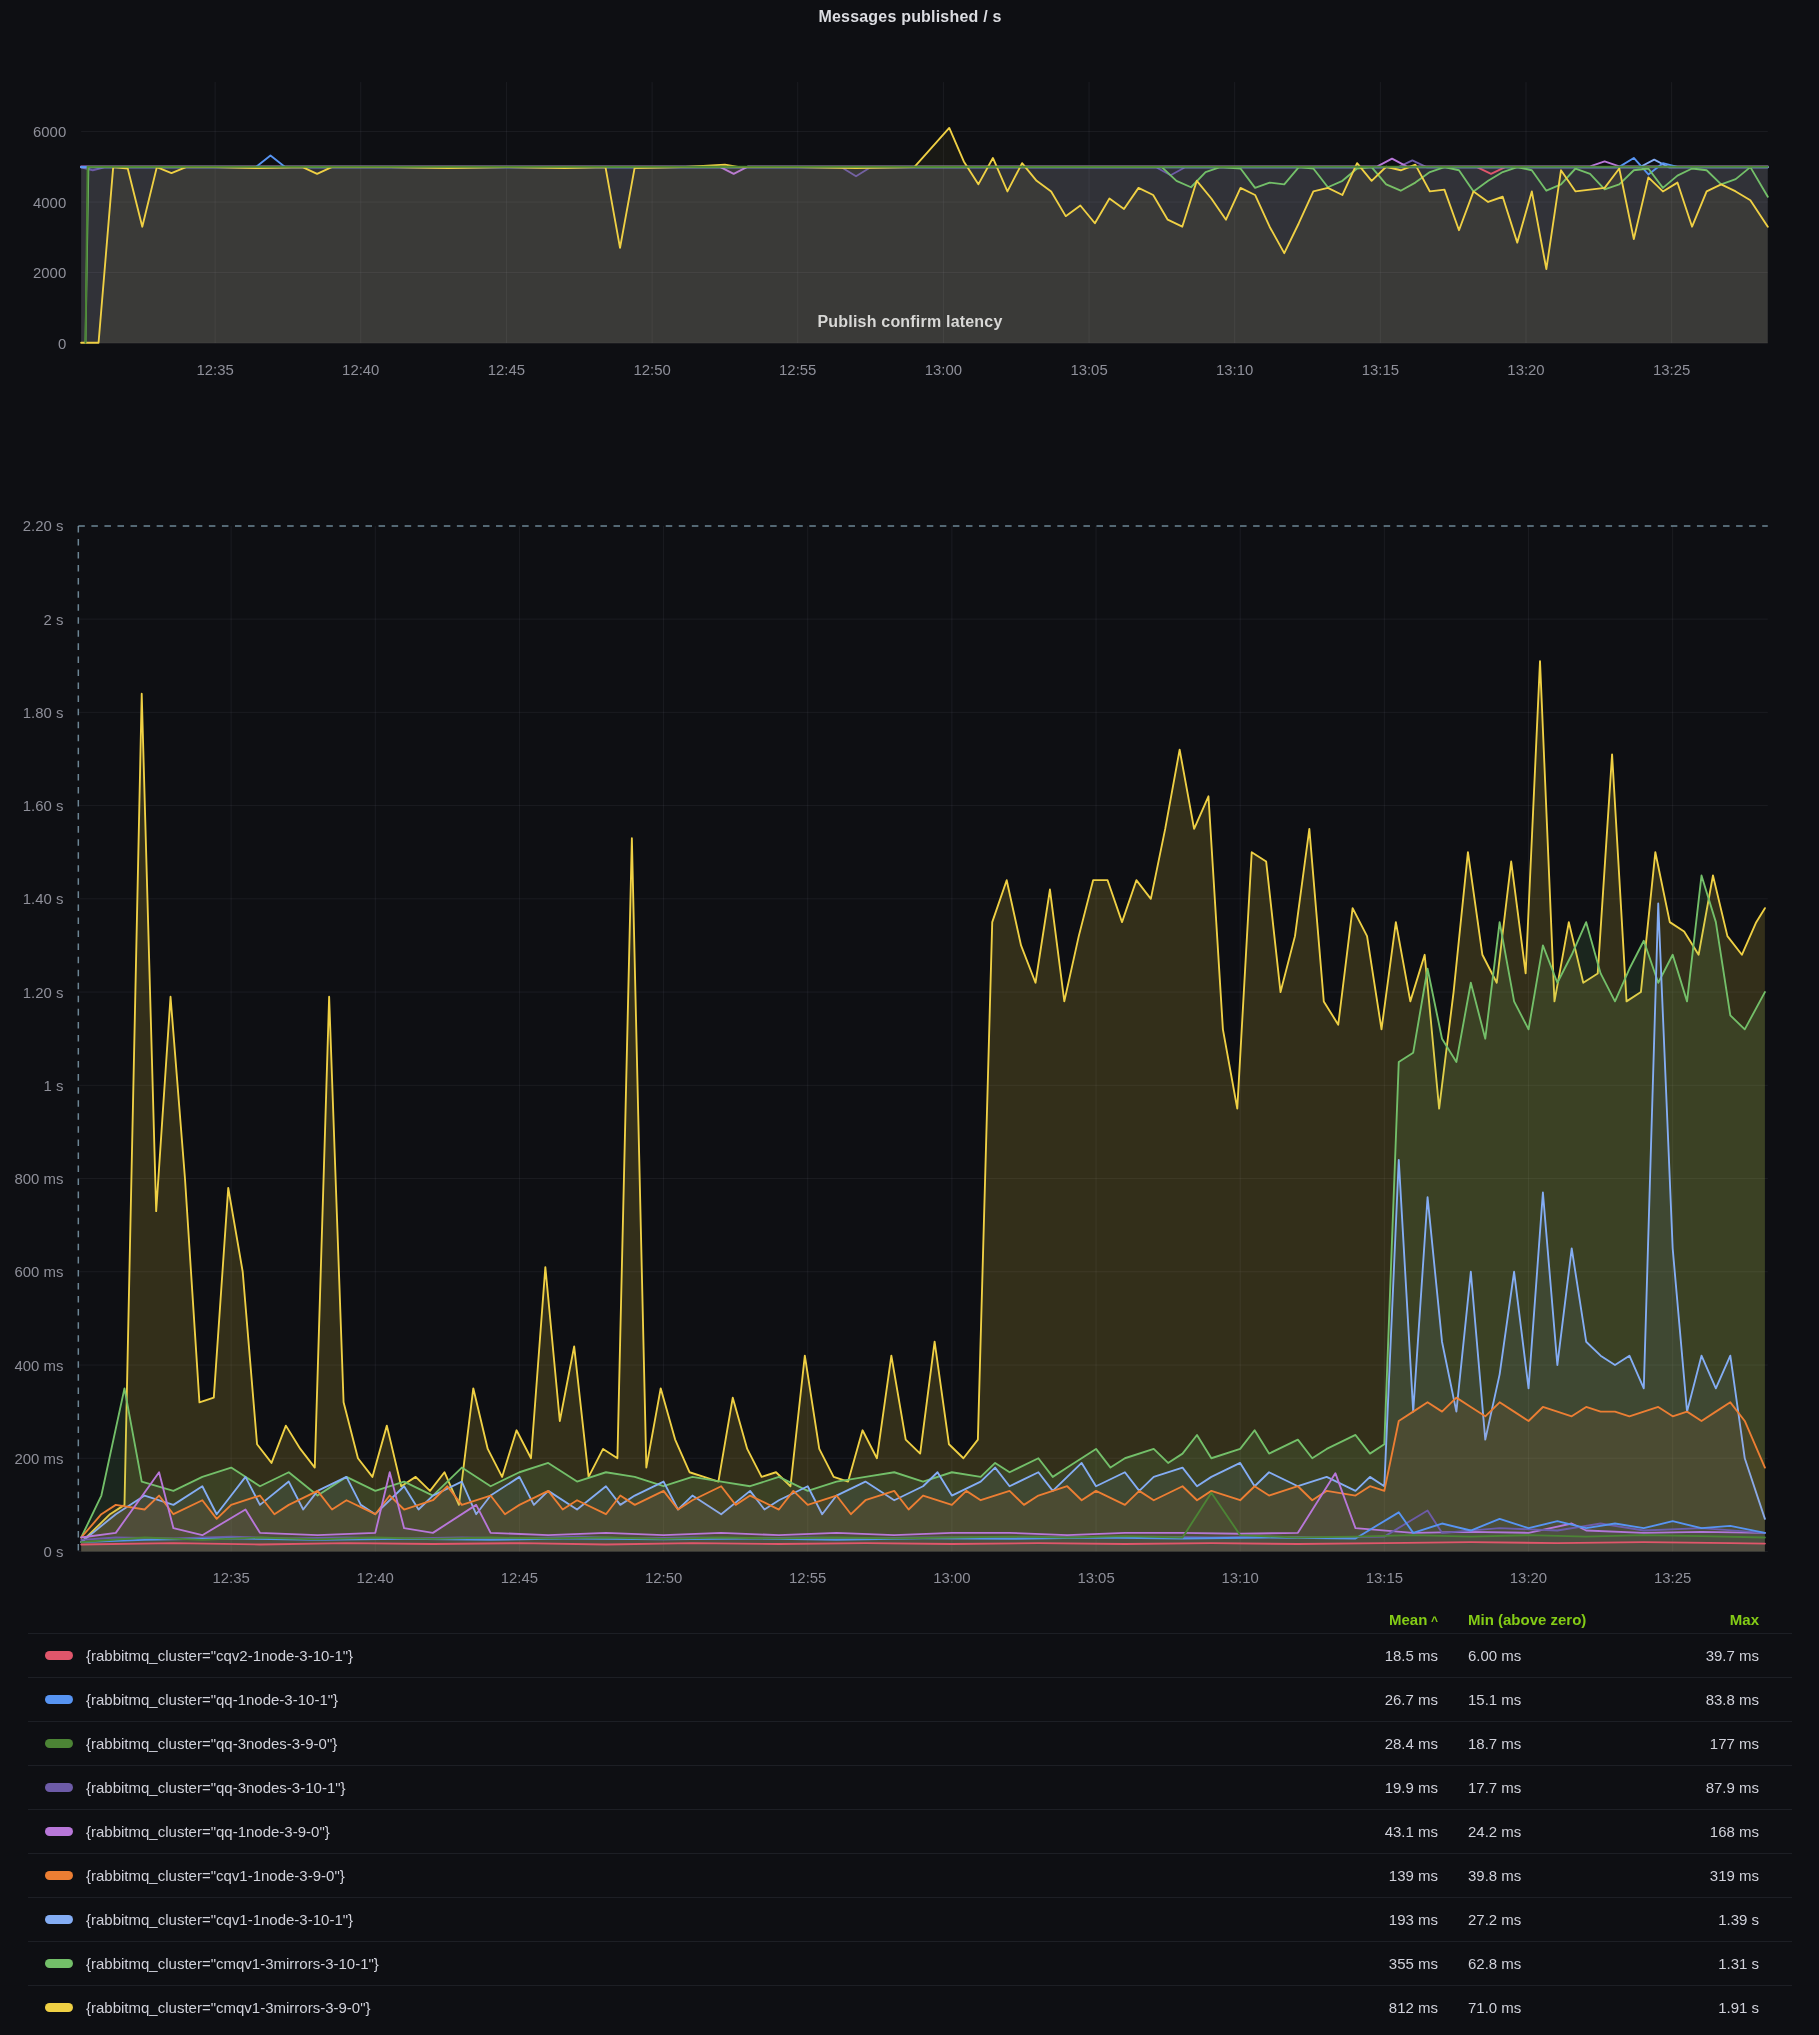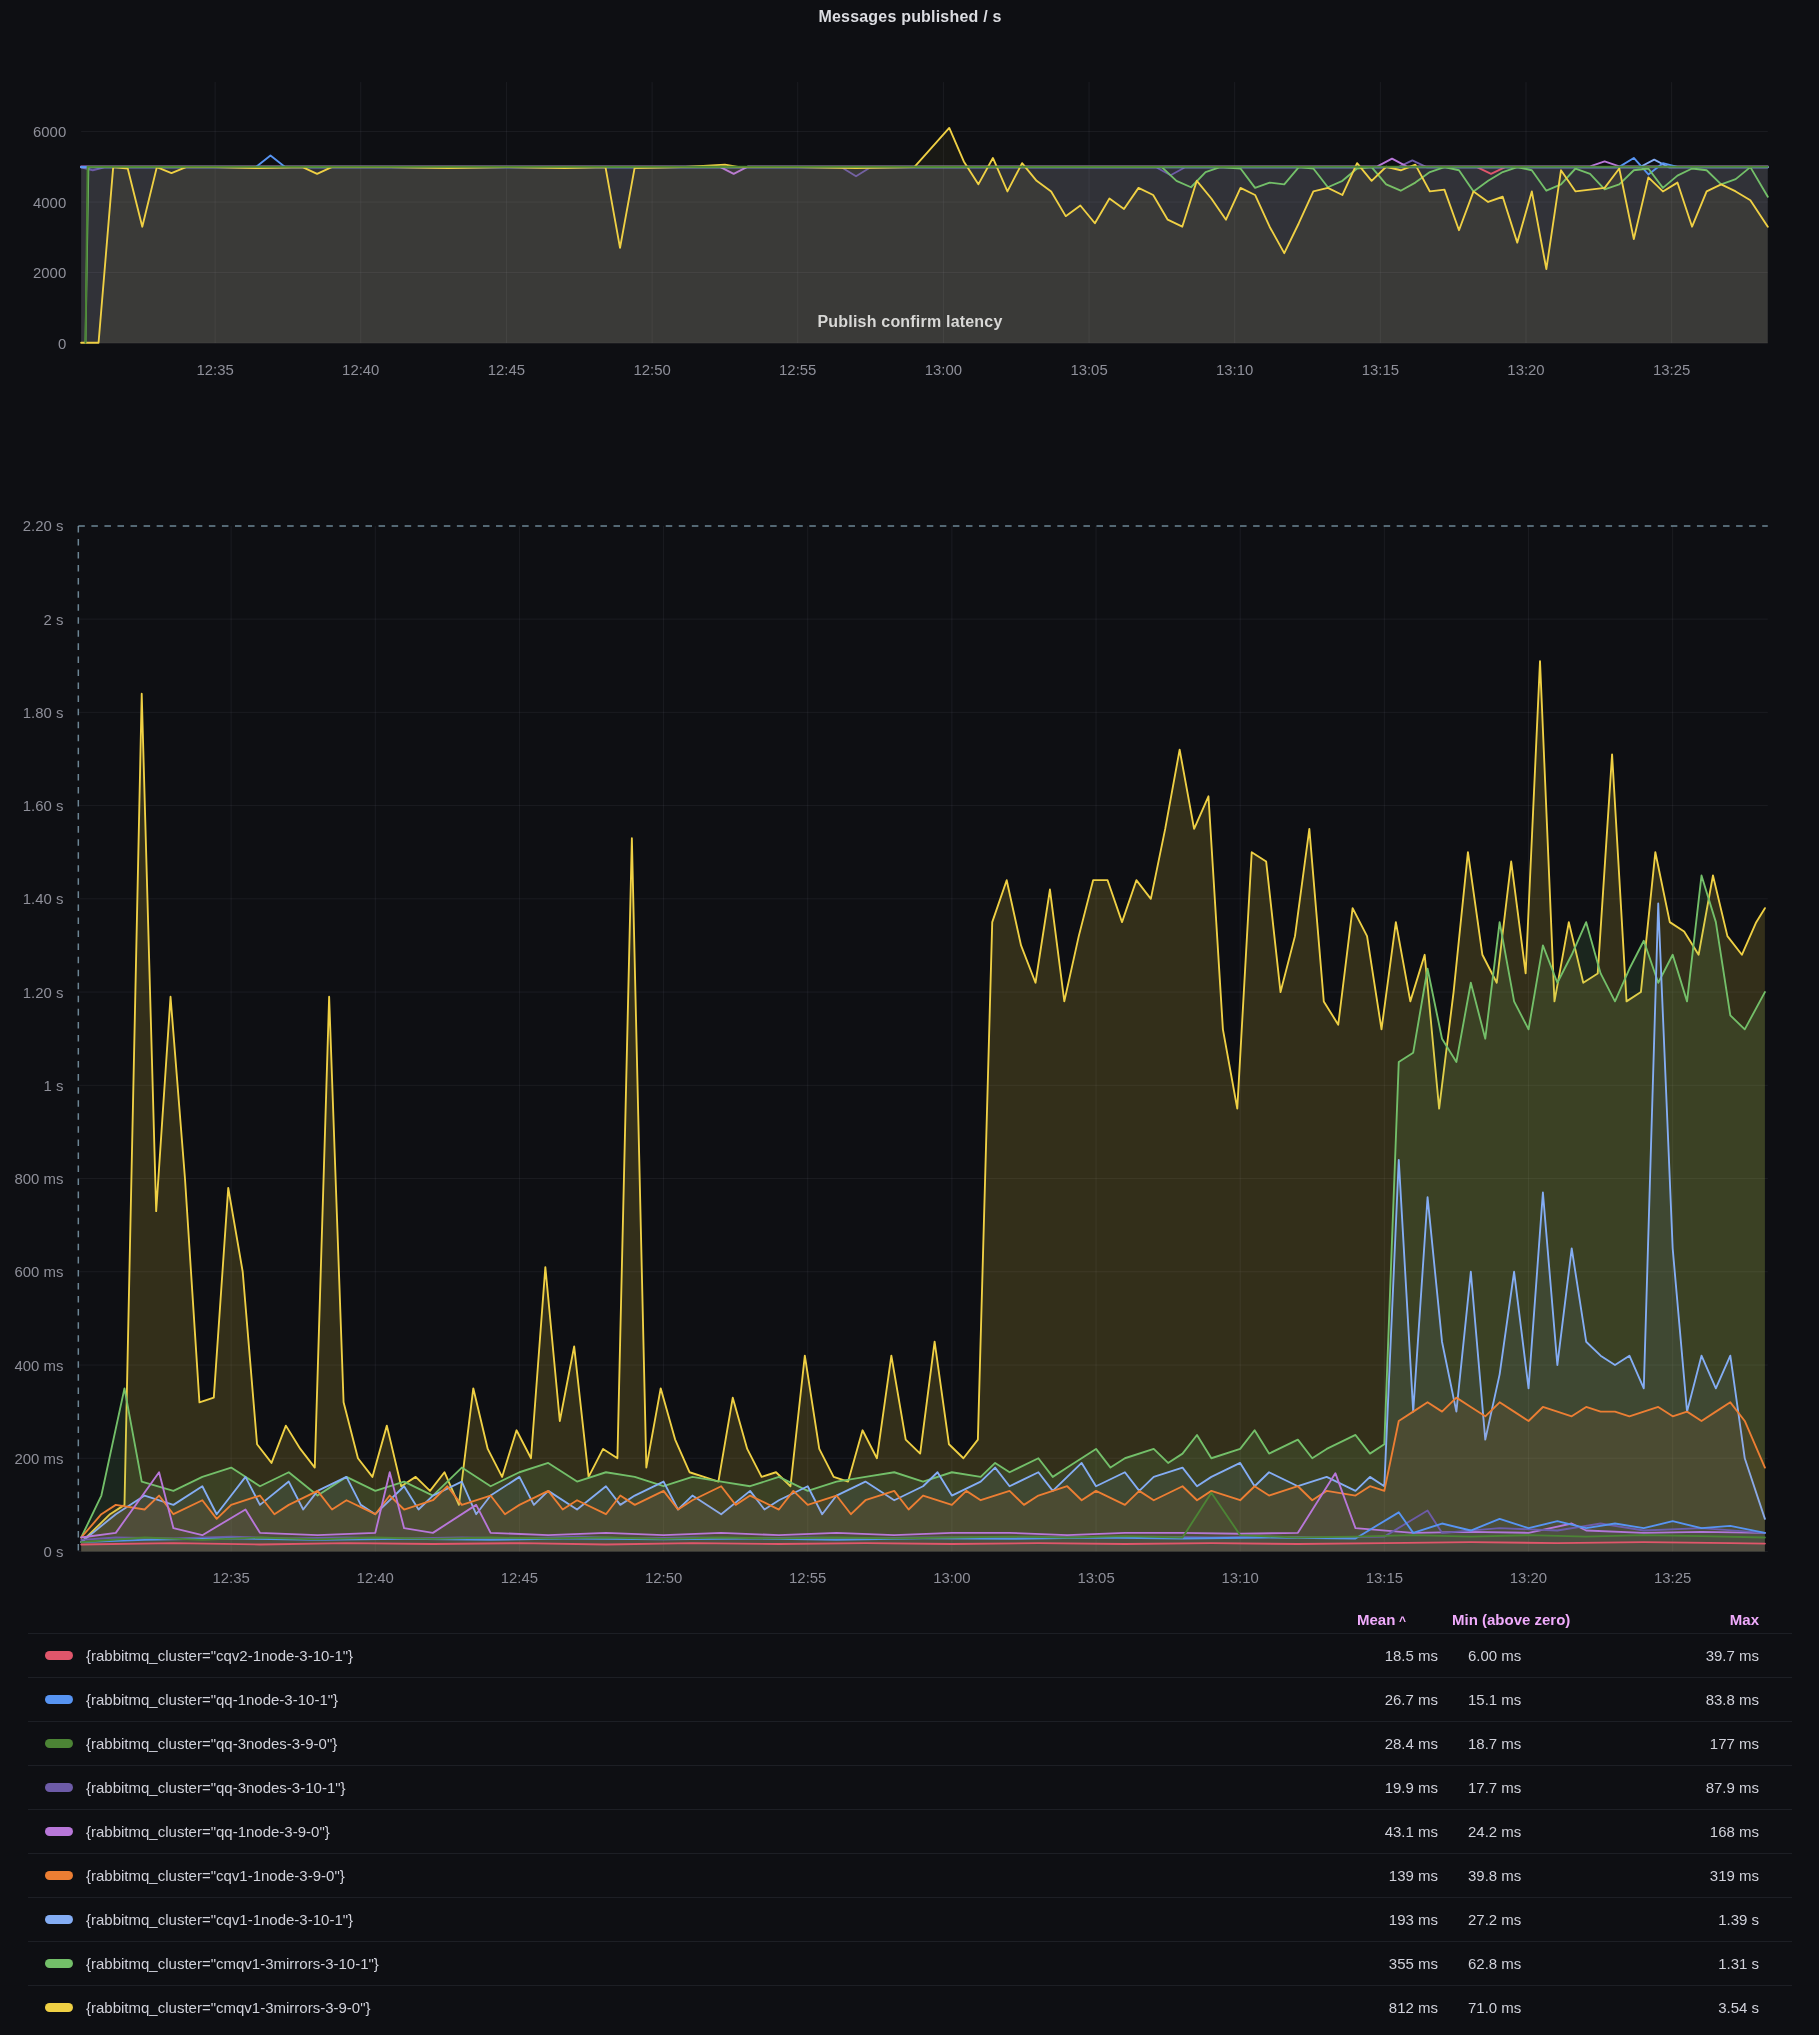--- a/index.html
+++ b/index.html
@@ -9,21 +9,21 @@
        font-size:16px;font-weight:700;color:#dbdce1;letter-spacing:0.2px;}
   .t1{top:7.5px;} .t2{top:313px;}
   #charts{position:absolute;top:0;left:0;}
   .grid{stroke:rgba(204,204,220,0.08);stroke-width:1;}
   .dash{stroke:#85a3b5;stroke-width:1.6;stroke-dasharray:7 7;opacity:.8;fill:none;}
   .tick{font-family:"Liberation Sans",sans-serif;font-size:16px;fill:#8e8f99;}
   .xlab{text-anchor:middle;} .ylab{text-anchor:end;}
   #legend{position:absolute;top:1605px;left:0;right:0;padding:0 28px;}
   .lrow{display:grid;grid-template-columns:1fr 121px 182px 172px;align-items:center;
         height:43px;border-top:0.9px solid #1d1f25;font-size:15px;}
-  .lrow.lhead{height:28px;border-top:none;color:#f0abfc;font-weight:700;gap:16px;}
+  .lrow.lhead{height:28px;border-top:none;color:#84cc16;font-weight:700;}
   .lname{display:flex;align-items:center;padding-left:17px;white-space:nowrap;color:#d0d1da;}
   .swatch{display:inline-block;width:28px;height:8.4px;border-radius:4.7px;margin-right:13px;flex:none;}
   .lmean,.lmax{text-align:right;}
   .lmax{padding-right:33px;}
   .lmin{padding-left:30px;}
   .caret{font-size:12px;font-weight:700;margin-left:3.7px;}
 </style>
 </head>
 <body>
 
@@ -223,17 +223,17 @@
         <div class="lmin">62.8 ms</div>
         <div class="lmax">1.31 s</div>
       </div>
       <div class="lrow">
         <div class="lname">
           <span class="swatch" style="background: rgb(239, 208, 68);"></span>
           <span>{rabbitmq_cluster="cmqv1-3mirrors-3-9-0"}</span>
         </div>
         <div class="lmean">812 ms</div>
         <div class="lmin">71.0 ms</div>
-        <div class="lmax">3.54 s</div>
+        <div class="lmax">1.91 s</div>
       </div>
     </div>
 </div>
 
 
 </body></html>

